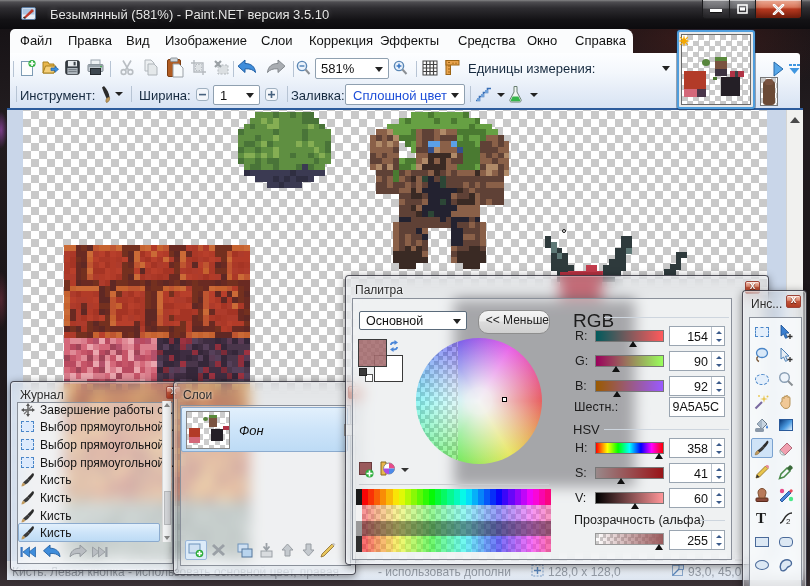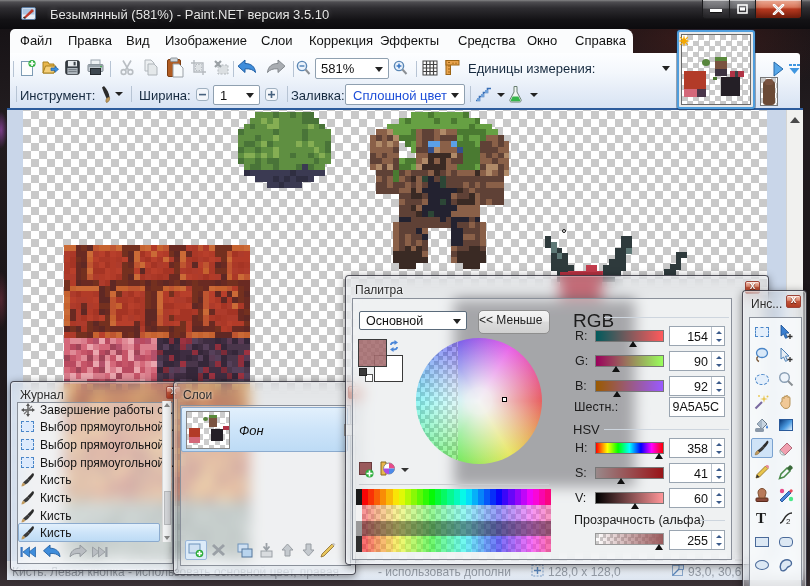--- a/index.html
+++ b/index.html
@@ -2143,21 +2143,21 @@
 <svg class="abs" style="left:524px;top:3px" width="13" height="13" viewBox="0 0 13 13">
       <rect x="1" y="1" width="11" height="11" fill="none" stroke="#7d9fc8" stroke-dasharray="2 1.3"></rect>
       <path d="M6.5 3 V10 M3 6.5 H10" stroke="#5b87bd" stroke-width="1.4"></path>
     </svg>
 <div class="abs" style="left:541px;top:4px">128,0 x 128,0</div>
 <svg class="abs" style="left:664px;top:3px" width="13" height="13" viewBox="0 0 13 13">
       <rect x="1.5" y="1.5" width="10" height="10" fill="none" stroke="#8aa8cc"></rect>
       <path d="M1.5 11.5 L11 2" stroke="#5b87bd" stroke-width="1.3"></path>
       <rect x="8" y="1" width="4.5" height="4.5" fill="#d9e6f4" stroke="#5b87bd" stroke-width="0.8"></rect>
     </svg>
-<div class="abs" style="left:681px;top:4px">93,0, 30,6</div>
+<div class="abs" style="left:681px;top:4px">93,0, 45,0</div>
 </div>
 <div class="abs" style="left:677px;top:30px;width:78px;height:79px;border:2px solid #4f9ddc;border-radius:3px;background:#e9e9e9;box-shadow:0 0 0 1px rgba(20,40,70,.4)">
 <div class="abs" style="left:2px;top:2px;width:70px;height:71px;border:1px solid #6a6a6a;
  background-image:conic-gradient(#c9c9c9 90deg,#fff 90deg 180deg,#c9c9c9 180deg 270deg,#fff 270deg); background-size:11px 11px;"></div>
 </div>
 <div class="abs" style="left:684px;top:71px;width:22px;height:26px;background:linear-gradient(180deg,#b23b28 0 68%,#d4687a 68%)"></div>
 <div class="abs" style="left:697px;top:89px;width:9px;height:8px;background:#493549"></div>
 <div class="abs" style="left:702px;top:59px;width:8px;height:7px;border-radius:50%;background:#57853c"></div>
 <div class="abs" style="left:715px;top:57px;width:12px;height:19px;background:linear-gradient(180deg,#5a8a3c 0 20%,#7a5340 20% 62%,#3c3240 62%)"></div>
 <div class="abs" style="left:713px;top:77px;width:4px;height:3px;background:#47752e"></div>
@@ -2301,22 +2301,22 @@
 <div class="fw" style="left:345px;top:275px;width:424px;height:290px">
 <div class="fwblur"></div>
 <div class="fwtitle" style="top:7px">Палитра</div>
 <div class="xbtn" style="right:8px;top:5px"></div>
 <div class="fwcontent" style="left:6px;top:22px;width:380px;height:262px;background:rgba(253,254,255,.42)"></div>
 </div>
 <div class="combo" style="left:359px;top:311px;width:108px;height:19px;border-color:#5a6a7a">
 <div style="position:absolute;left:6px;top:2px;font-size:12.5px;color:#111">Основной</div>
     <div class="arr"></div>
   </div>
-<div class="abs" style="left:478px;top:310px;width:72px;height:24px;border:1px solid #8e8e8e;border-radius:5px;
-background:linear-gradient(180deg,#f4f4f4,#ebebeb 45%,#dcdcdc 50%,#d0d0d0);text-align:left;font-size:12px;color:#222;line-height:19px">&lt;&lt; Меньше</div>
+<div class="abs" style="left:478px;top:310px;width:72px;height:24px;border:1px solid #8e8e8e;border-radius:10px;
+background:linear-gradient(180deg,#f4f4f4,#ebebeb 45%,#dcdcdc 50%,#d0d0d0);text-align:right;font-size:12px;color:#222;line-height:19px">&lt;&lt; Меньше</div>
 <div class="abs" style="left:374px;top:355px;width:29px;height:27px;background:#fff;border:1px solid #3a3a3a"></div>
 <div class="abs" style="left:358px;top:339px;width:29px;height:28px;border:1px solid #3a3a3a;
  background-image:conic-gradient(rgba(255,255,255,.5) 90deg,rgba(190,190,190,.5) 90deg 180deg,rgba(255,255,255,.5) 180deg 270deg,rgba(190,190,190,.5) 270deg);background-size:8px 8px"></div>
 <div class="abs" style="left:358px;top:339px;width:29px;height:28px;border:1px solid #3a3a3a;background:rgba(154,90,92,.78)"></div>
 <svg class="abs" style="left:388px;top:340px" width="12" height="12" viewBox="0 0 12 12">
 <path d="M2 5 C2 2.5 4 1.5 6.5 1.5 L6.5 0 L10 2.5 L6.5 5 L6.5 3.5 C4.8 3.5 3.8 4 3.8 5 Z" fill="#4a86d8"></path>
 <path d="M10 7 C10 9.5 8 10.5 5.5 10.5 L5.5 12 L2 9.5 L5.5 7 L5.5 8.5 C7.2 8.5 8.2 8 8.2 7 Z" fill="#4a86d8"></path>
   </svg>
 <div class="abs" style="left:365px;top:374px;width:8px;height:8px;background:#fff;border:1px solid #555"></div>
 <div class="abs" style="left:359px;top:368px;width:8px;height:8px;background:#3a3a3a;border:1px solid #222"></div>

